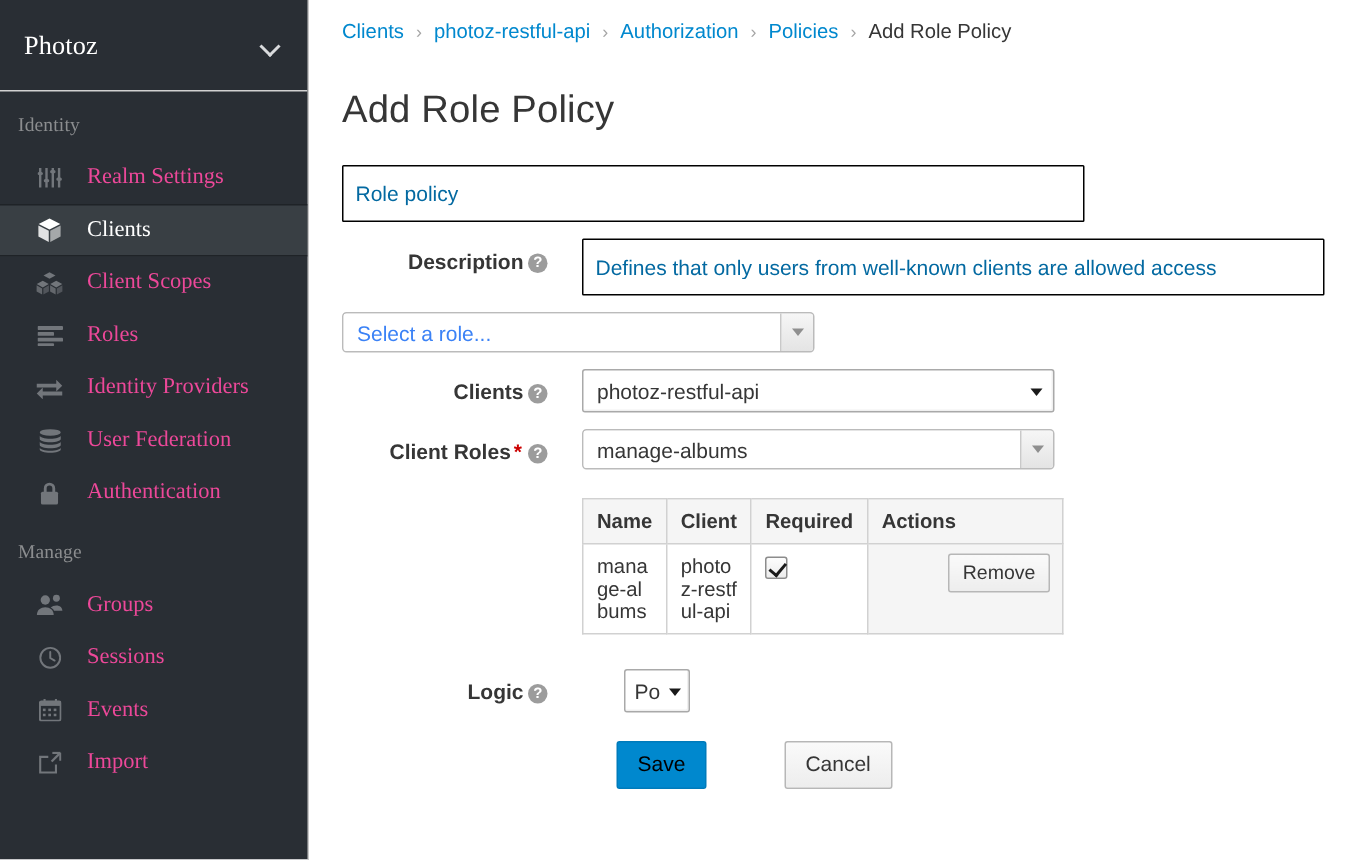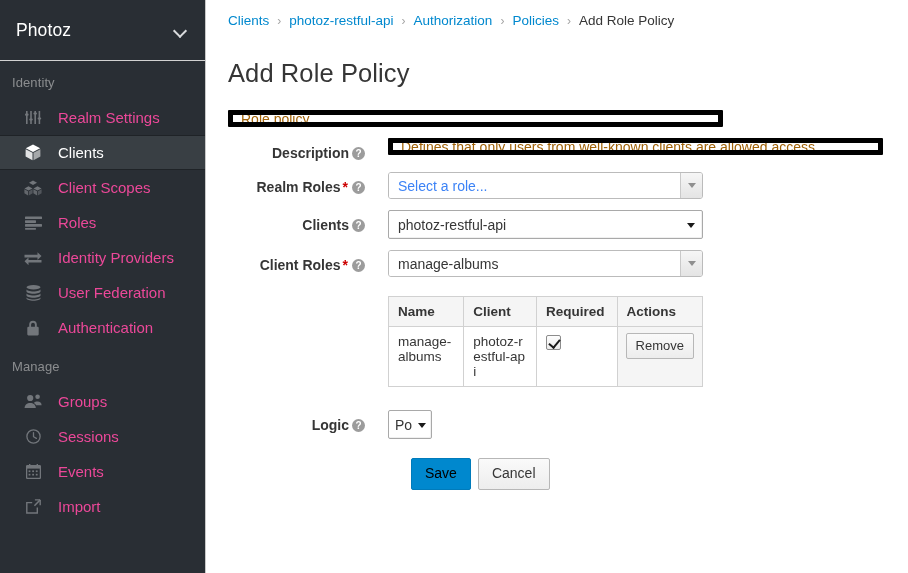--- a/index.html
+++ b/index.html
@@ -18,20 +18,21 @@
 
   
   .sidebar {
     width: 206px;
     height: 573px;
     background: #292e34;
     flex: 0 0 206px;
     position: relative;
     border-right: 1px solid #c8c8c8;
     overflow: hidden;
+    font-family: Liberation Serif, serif;
   }
 
   .realm-selector {
     height: 61px;
     display: flex;
     align-items: center;
     justify-content: space-between;
     padding: 0 18px 0 16px;
     border-bottom: 1px solid #d1d1d1;
     cursor: pointer;
@@ -161,26 +162,26 @@
     font-weight: bold;
     line-height: 13px;
     text-align: center;
     vertical-align: 1px;
     margin-left: 3px;
     cursor: pointer;
     font-family: "Liberation Sans", sans-serif;
   }
 
   .form-control {
-    height: 17px;
-    border: 5px solid #000000;
+    height: 38px;
+    border: 1px solid #000000;
     background: #ffffff;
     font-family: "Liberation Sans", sans-serif;
     font-size: 14px;
-    color: #a16207;
+    color: #0369a1;
     padding: 0 8px;
     outline: none;
     border-radius: 1px;
   }
   .input-name { width: 495px; }
   .input-desc { width: 495px; }
 
   
   .select2 {
     display: flex;
@@ -237,21 +238,21 @@
   }
   .nselect .nselect-arrow {
     position: absolute;
     right: 7px; top: 50%;
     margin-top: -2px;
     width: 0; height: 0;
     border-left: 4px solid transparent;
     border-right: 4px solid transparent;
     border-top: 5px solid #1a1a1a;
   }
-  .nselect.small { width: 44px; padding-left: 6px; }
+  .nselect.small { width: 44px; padding-left: 6px; margin-left: 28px; }
   .nselect.small .nselect-arrow { right: 5px; }
 
   
   .table-row { margin-top: 19px; }
   .roles-table {
     border-collapse: collapse;
     width: 315px;
     border: 1px solid #d1d1d1;
     font-size: 13.5px;
   }
@@ -307,20 +308,21 @@
     font-size: 13.5px;
     border-radius: 2px;
     cursor: pointer;
     padding: 4px 10px;
     line-height: 1.4;
   }
   .btn-default {
     background: linear-gradient(to bottom, #fafafa, #ededed);
     border: 1px solid #b7b7b7;
     color: #363636;
+    margin-left: 45px;
   }
   .btn-remove { padding: 3px 9px; font-size: 13px; }
 
   .actions-row {
     display: flex;
     margin-top: 19px;
     padding-left: 183px;
     gap: 7px;
   }
   .btn-primary {
@@ -517,23 +519,20 @@
       </div>
 
       <div class="form-row">
         <div class="form-label">
           <span>Description</span><span class="help-icon">?</span>
         </div>
         <input class="form-control input-desc" type="text" value="Defines that only users from well-known clients are allowed access" style="">
       </div>
 
       <div class="form-row">
-        <div class="form-label">
-          <span>Realm Roles</span><span class="req-star">*</span><span class="help-icon">?</span>
-        </div>
         <div class="select2">
           <span class="select2-text placeholder">Select a role...</span>
           <span class="select2-arrow">
               <i></i>
             </span>
         </div>
       </div>
 
       <div class="form-row">
         <div class="form-label">

